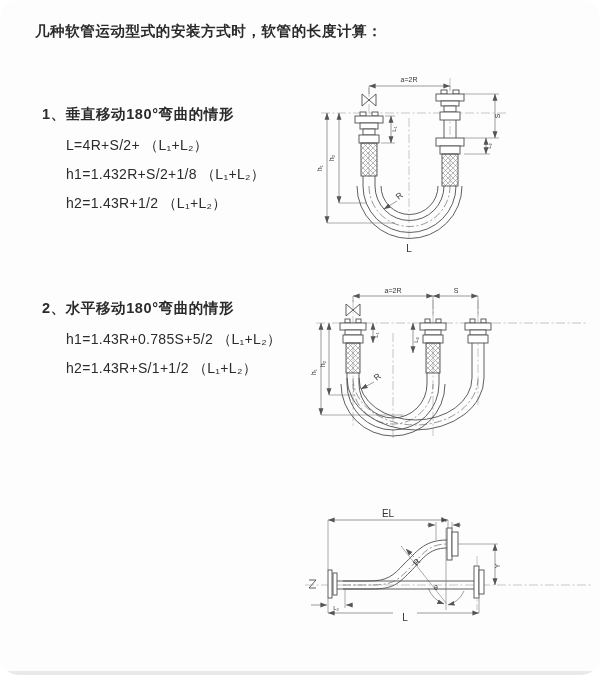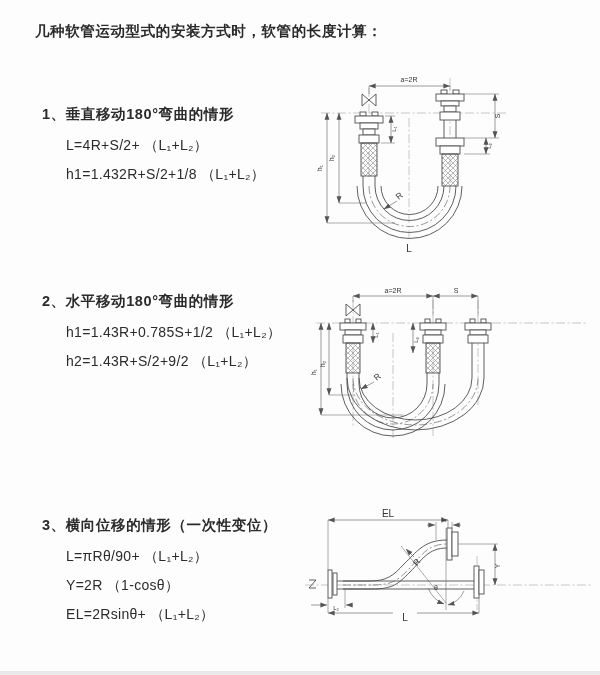--- a/index.html
+++ b/index.html
@@ -1,17 +1,17 @@
 <!DOCTYPE html>
 <html><head>
 <meta charset="utf-8">
 <style>
   html,body{margin:0;padding:0;background:#fff;}
   .page{position:relative;width:600px;height:675px;background:#fdfdfd;overflow:hidden;
-        font-family:"Liberation Sans","DejaVu Sans",sans-serif;color:#2b2b2b;}
+        font-family:"Liberation Sans","DejaVu Sans",sans-serif;color:#2b2b2b;border-radius:19px;}
   .title{position:absolute;left:35px;top:22px;font-size:14.5px;font-weight:700;letter-spacing:.6px;}
   .sec{position:absolute;left:42px;}
   .sec .h{font-size:14.5px;font-weight:700;letter-spacing:.6px;margin:0 6px 14px 0;line-height:17px;}
   .sec .f{font-size:14px;font-weight:400;margin:0 0 12px 24px;line-height:17px;letter-spacing:.3px;}
   .diag{position:absolute;}
   .obj{stroke:#4d4d4d;stroke-width:.9;fill:none;}
   .objf{stroke:#4d4d4d;stroke-width:.9;fill:#ffffff;}
   .braid{stroke:#4d4d4d;stroke-width:.9;fill:url(#hatch);}
   .cl{stroke:#9a9a9a;stroke-width:.55;fill:none;stroke-dasharray:9 2.5 2 2.5;}
   .dashc{stroke:#6a6a6a;stroke-width:.7;fill:none;stroke-dasharray:8 2.5 2 2.5;}
@@ -24,34 +24,29 @@
 <body>
 
 <div class="page">
 
   <div class="title">几种软管运动型式的安装方式时，软管的长度计算：</div>
 
   <div class="sec" style="top:106px">
     <div class="h">1、垂直移动180°弯曲的情形</div>
     <div class="f">L=4R+S/2+ （L₁+L₂）</div>
     <div class="f">h1=1.432R+S/2+1/8 （L₁+L₂）</div>
+    <div class="f">h2=1.43R+1/2 （L₁+L₂）</div>
   </div>
 
-  <div class="sec" style="top:293px">
+  <div class="sec" style="top:300px">
     <div class="h">2、水平移动180°弯曲的情形</div>
-    <div class="f">h1=1.43R+0.785S+1/2 （L₁+L₂）</div>
-    <div class="f">h2=1.43R+S/2+9/2 （L₁+L₂）</div>
+    <div class="f">h1=1.43R+0.785S+5/2 （L₁+L₂）</div>
+    <div class="f">h2=1.43R+S/1+1/2 （L₁+L₂）</div>
   </div>
 
-  <div class="sec" style="top:517px">
-    <div class="h">3、横向位移的情形（一次性变位）</div>
-    <div class="f">L=πRθ/90+ （L₁+L₂）</div>
-    <div class="f">Y=2R （1-cosθ）</div>
-    <div class="f">EL=2Rsinθ+ （L₁+L₂）</div>
-  </div>
 
   <svg class="diag" style="left:303px;top:68px" width="230" height="190" viewBox="0 0 230 190">
     <defs>
       <marker id="arr" viewBox="0 0 10 10" refX="9.5" refY="5" markerWidth="7" markerHeight="7" markerUnits="userSpaceOnUse" orient="auto-start-reverse">
         <path d="M0,1.5 L10,5 L0,8.5 z" fill="#555"></path>
       </marker>
       <pattern id="hatch" width="5" height="5" patternUnits="userSpaceOnUse">
         <path d="M0,0 L5,5 M5,0 L0,5" stroke="#8a8a8a" stroke-width="0.6" fill="none"></path>
       </pattern>
     </defs>

